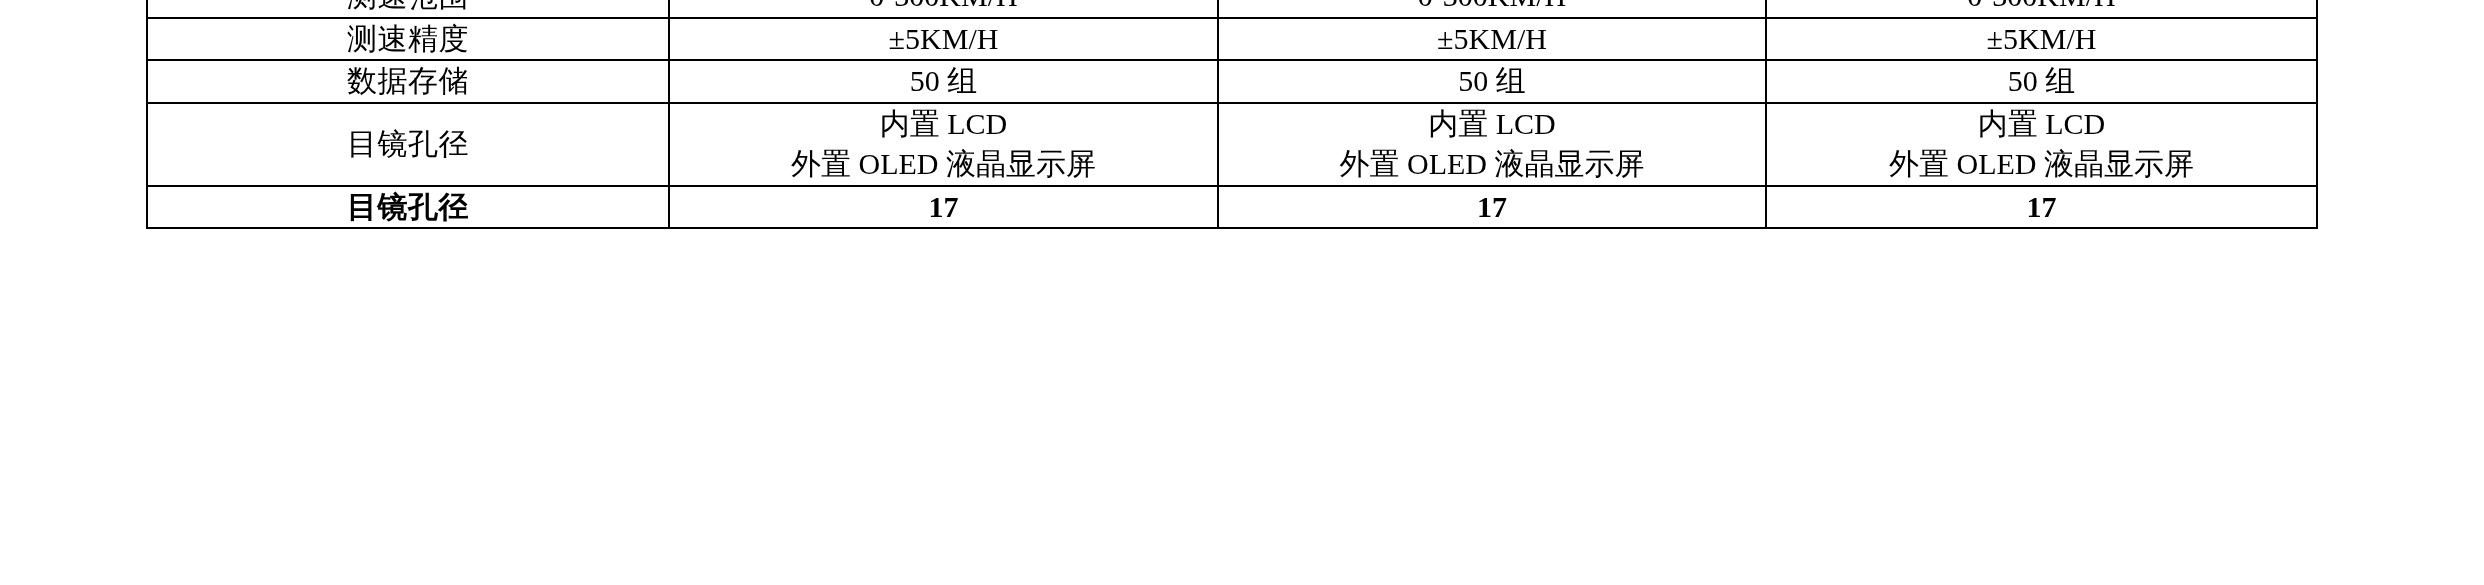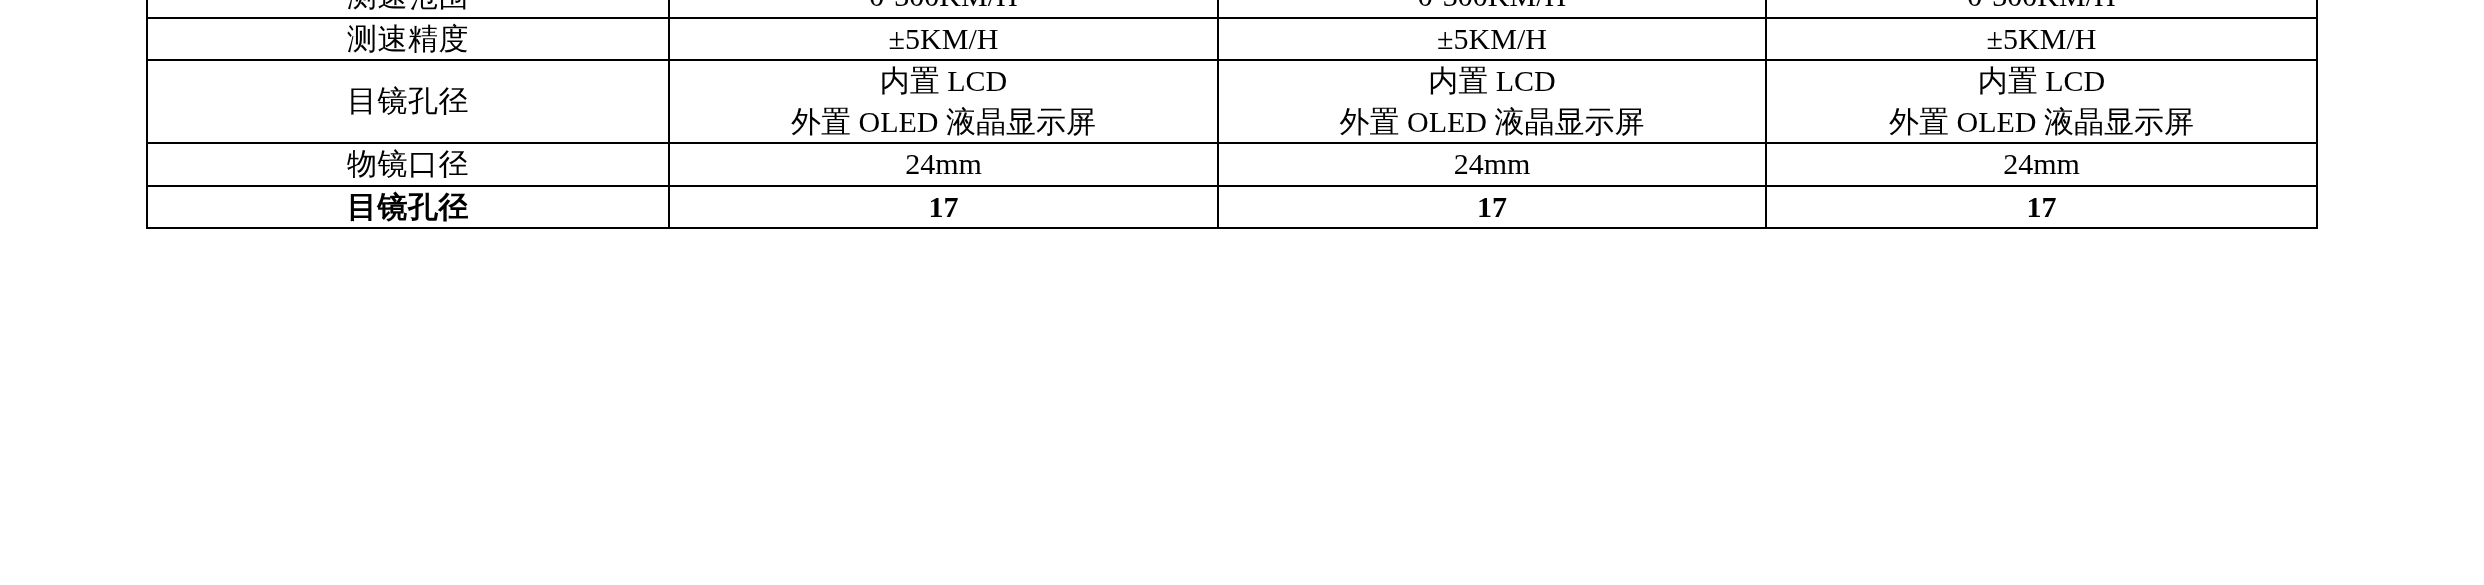--- a/index.html
+++ b/index.html
@@ -78,41 +78,41 @@
         <td class="latin">0-300KM/H</td>
         <td class="latin">0-300KM/H</td>
         <td class="latin">0-300KM/H</td>
       </tr>
       <tr class="r-normal">
         <td class="label">测速精度</td>
         <td class="latin">±5KM/H</td>
         <td class="latin">±5KM/H</td>
         <td class="latin">±5KM/H</td>
       </tr>
+      <tr class="r-normal">
+        <td class="label">数据存储</td>
+        <td>50 组</td>
+        <td>50 组</td>
+        <td>50 组</td>
+      </tr>
       <tr class="r-tall">
         <td class="label">目镜孔径</td>
         <td>
           <span class="two-line-1">内置 LCD</span>
           <span class="two-line-2">外置 OLED 液晶显示屏</span>
         </td>
         <td>
           <span class="two-line-1">内置 LCD</span>
           <span class="two-line-2">外置 OLED 液晶显示屏</span>
         </td>
         <td>
           <span class="two-line-1">内置 LCD</span>
           <span class="two-line-2">外置 OLED 液晶显示屏</span>
         </td>
       </tr>
-      <tr class="r-normal">
-        <td class="label">物镜口径</td>
-        <td class="latin">24mm</td>
-        <td class="latin">24mm</td>
-        <td class="latin">24mm</td>
-      </tr>
       <tr class="r-normal cut-row">
         <td class="label">目镜孔径</td>
         <td class="latin">17</td>
         <td class="latin">17</td>
         <td class="latin">17</td>
       </tr>
     </tbody>
   </table>
 </div>
 

